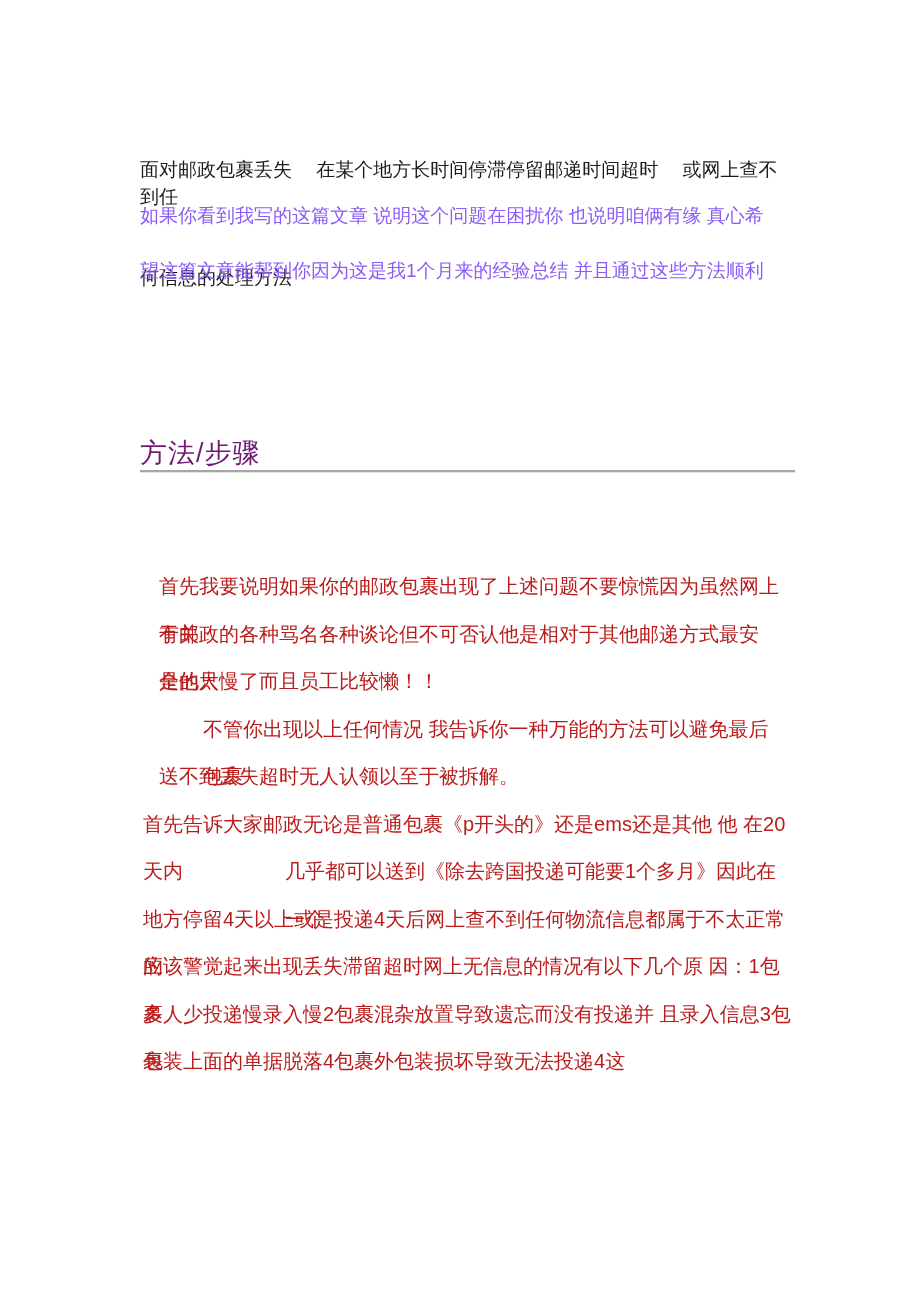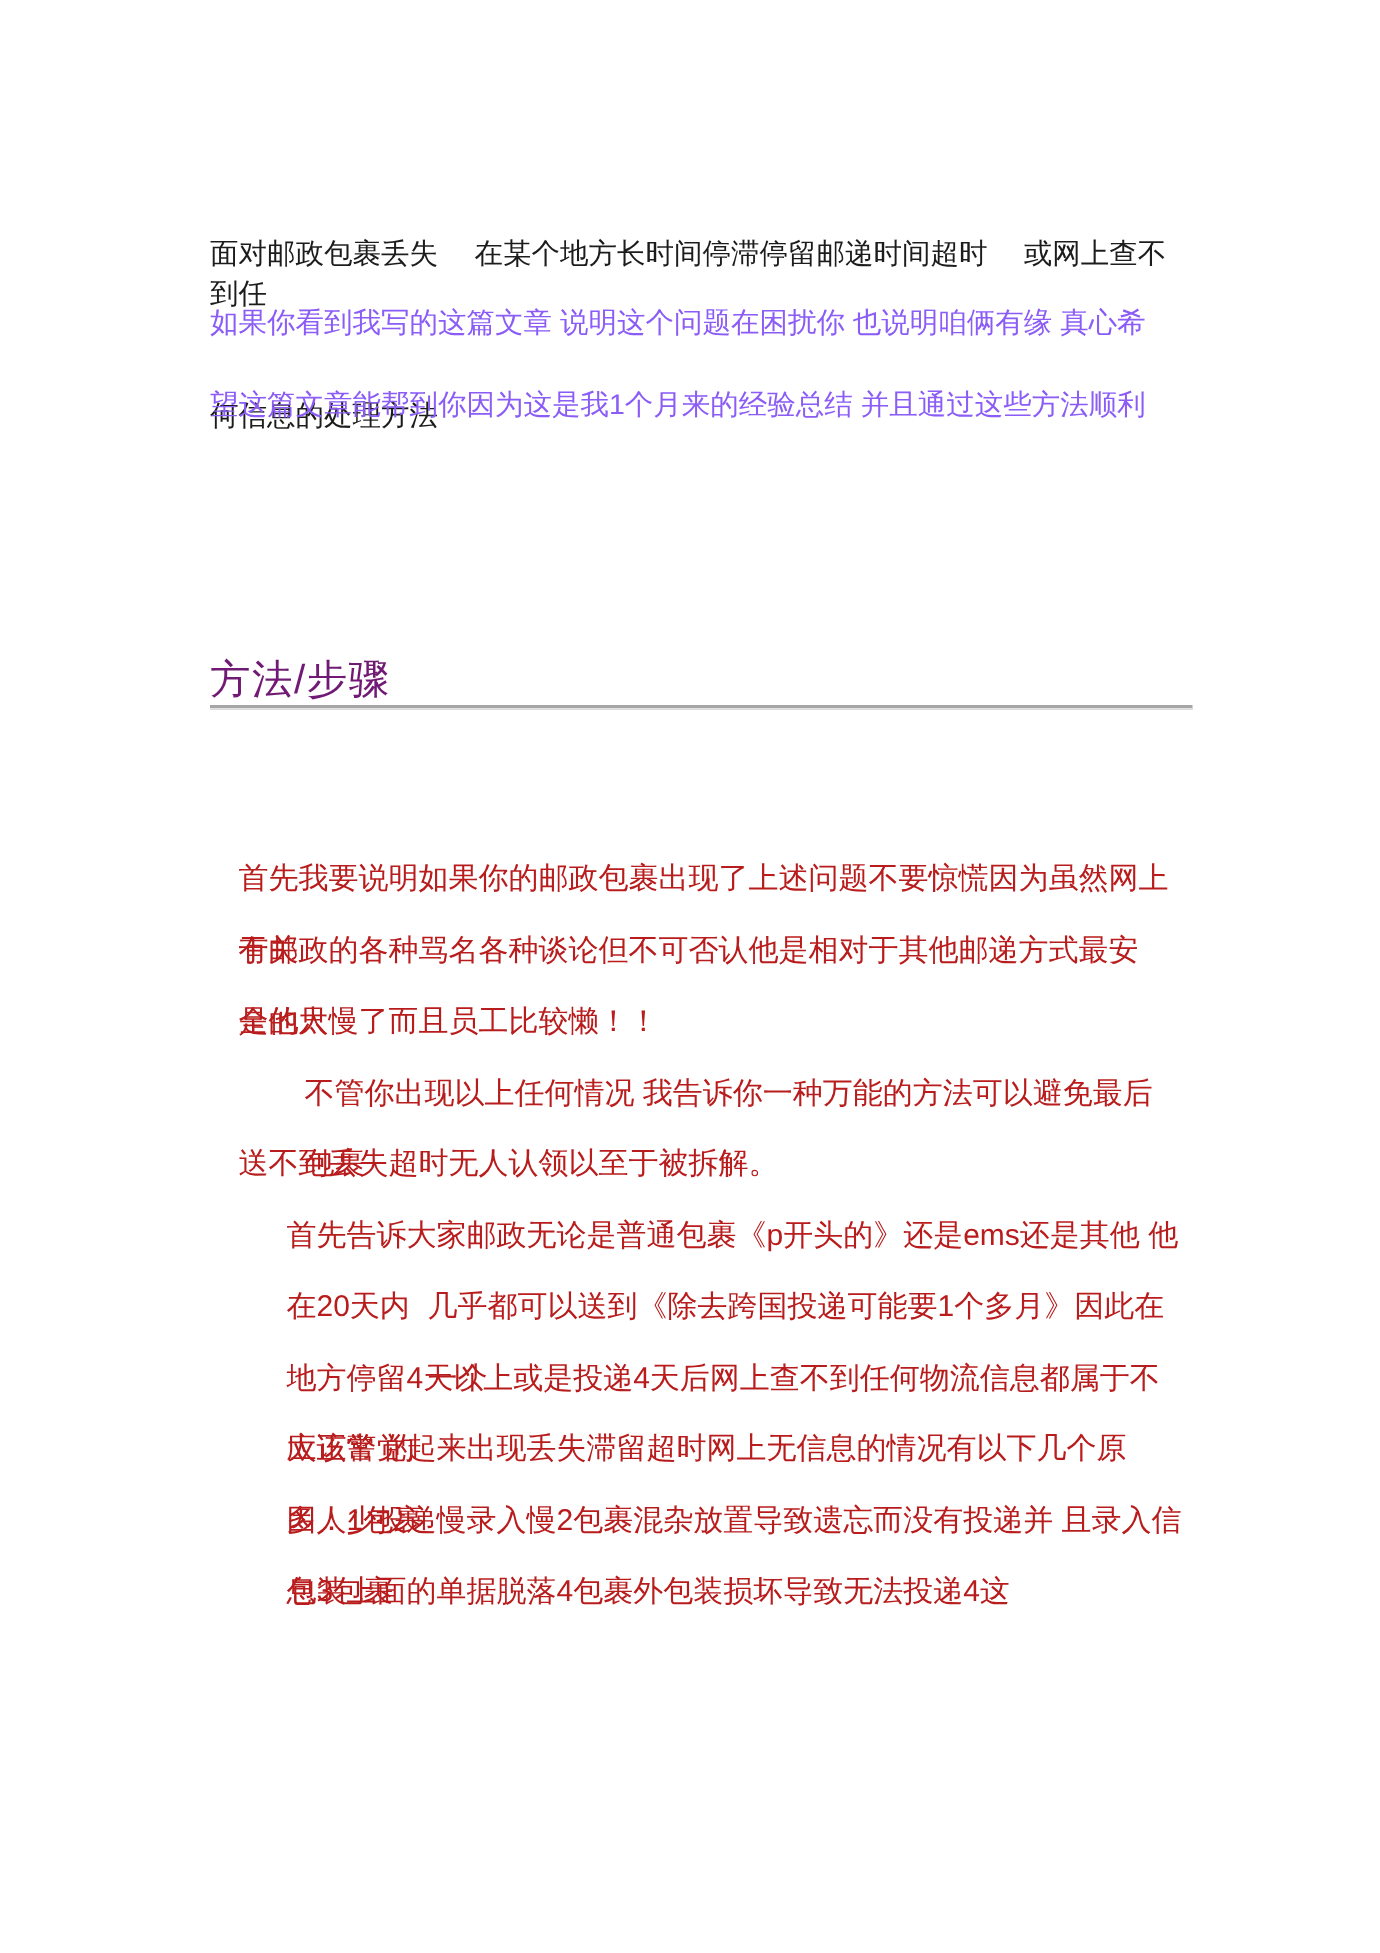--- a/index.html
+++ b/index.html
@@ -71,21 +71,21 @@
     font-size: 20px;
     color: #b91c1c;
   }
   .body-text .line {
     height: 47.5px;
     line-height: 47.5px;
     white-space: pre-wrap;
   }
   .ind-a { padding-left: 19px; }   
   .ind-b { padding-left: 63px; }   
-  .ind-c { padding-left: 3px; margin-left: 48px;  }   
+  .ind-c { padding-left: 3px;  }   
   .ind-d { padding-left: 145px; }  
 </style>
 </head>
 <body>
 
 <div class="page">
 
   <div class="doc-title">
     <div>面对邮政包裹丢失　 在某个地方长时间停滞停留邮递时间超时　 或网上查不到任</div>
     <div>何信息的处理方法</div>

